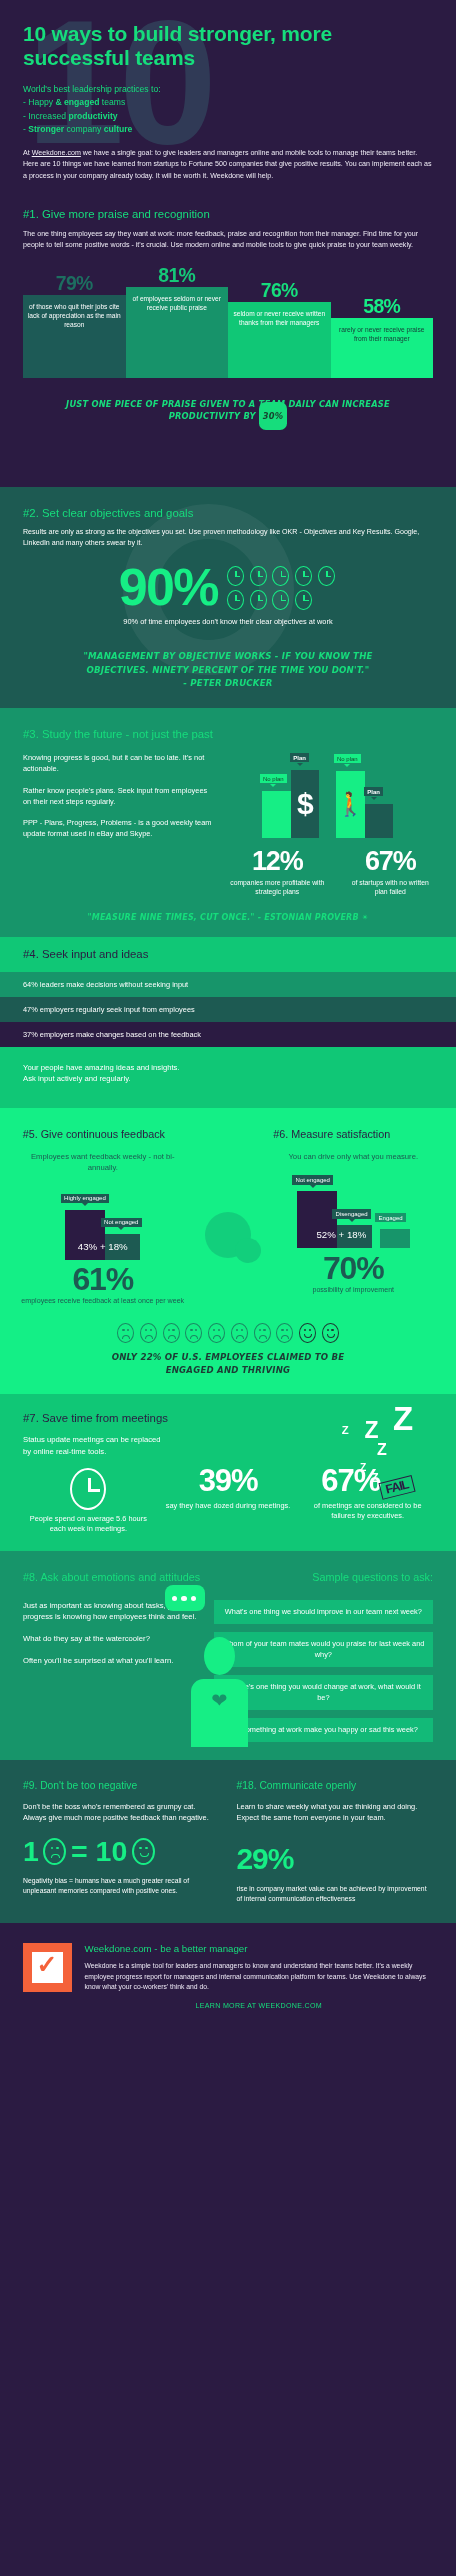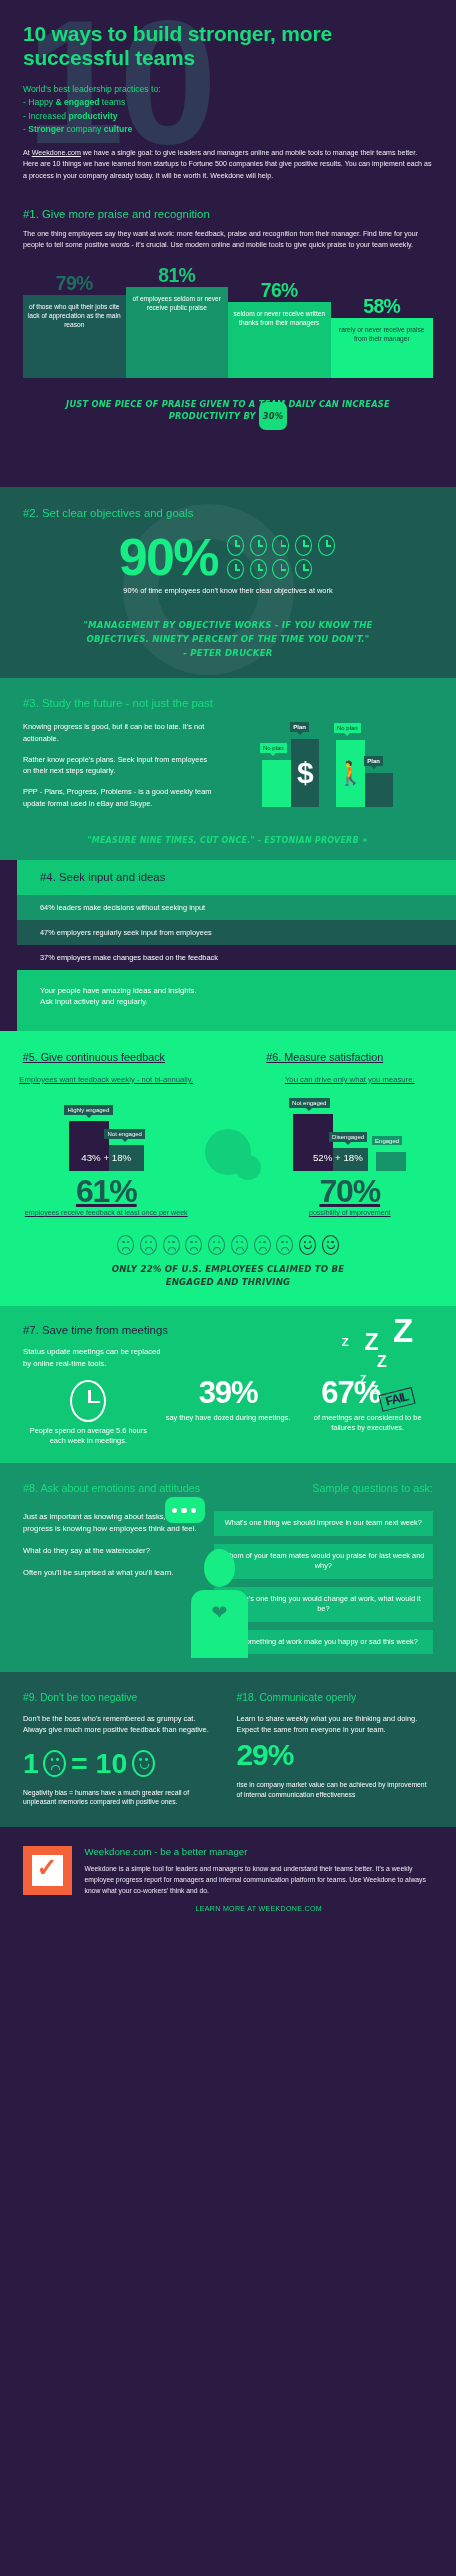--- a/index.html
+++ b/index.html
@@ -6,21 +6,21 @@
   html,body { background:#2b1b42; }
   body {
     width:456px; margin:0 auto;
     font-family:"Liberation Sans", sans-serif;
     color:#ffffff;
     -webkit-font-smoothing:antialiased;
   }
   .page { width:456px; position:relative; overflow:hidden; }
 
   
-  .sec { position:relative; overflow:hidden;padding-left:17px; }
+  .sec { position:relative; overflow:hidden; }
   .hl { font-weight:bold; }
   .handw { font-family:"DejaVu Sans", sans-serif; font-style:italic; font-weight:bold; letter-spacing:0.2px; }
 
   
   .hero { background:#2b1b42; padding:21.7px 23px 15px; position:relative; }
   .hero .bg10 {
     position:absolute; left:26px; top:-5.7px;
     font-size:177px; line-height:1; font-weight:bold;
     color:#31405a; opacity:.85; letter-spacing:-5.7px; z-index:0;
     font-family:"Liberation Sans", sans-serif;
@@ -84,21 +84,21 @@
   
   .s4 { position:relative; }
   .s4 h2 { background:#10c776; color:#2b1b42; font-size:11.4px; padding:11.4px 23px; font-weight:normal; }
   .s4 .r1 { background:#17956a; padding:8px 23px; font-size:7.4px; }
   .s4 .r2 { background:#1d5a52; padding:8px 23px; font-size:7.4px; }
   .s4 .r3 { background:#2b1b42; padding:8px 23px; font-size:7.4px; }
   .s4 .r4 { background:#10c776; padding:15px 23px 23px; font-size:7.7px; line-height:1.5; }
 
   
   .s56 { background:#14ef86; color:#2b1b42; padding:20.5px 17px 17px; }
-  .s56 .cols { display:flex; gap:1px;text-decoration:underline; }
+  .s56 .cols { display:flex; gap:8px; }
   .s56 .col { flex:1; text-align:center; }
   .s56 h2 { font-size:10.8px; font-weight:normal; text-align:left; padding-left:5.7px; }
   .s56 .sub { margin-top:10.3px; font-size:7.7px; line-height:1.45; color:#1d5a52; }
   .minibars { position:relative; height:74px; margin-top:12.5px; display:flex; align-items:flex-end; justify-content:center; }
   .mb { position:relative; }
   .mbig { width:40px; background:#2b1b42; }
   .mmid { width:35px; background:#1d5a52; }
   .msml { width:30px; background:#17956a; }
   .plusv { position:absolute; bottom:8px; left:0; width:100%; text-align:center; color:#fff; font-size:9.7px; }
   .bignum { font-size:32px; font-weight:bold; color:#1d5a52; letter-spacing:-1.1px; line-height:1; margin-top:3.4px; }
@@ -151,21 +151,21 @@
   .s910 .col { flex:1; }
   .s910 h2 { color:#16dd7c; font-size:10.3px; font-weight:normal; }
   .s910 p { margin-top:10.3px; font-size:7.4px; line-height:1.5; }
   .eq { display:flex; align-items:center; gap:4.6px; margin-top:11.4px; font-size:28.5px; font-weight:bold; color:#16ee85; }
   .eq .f { width:23px; height:27px; border:2.3px solid #16ee85; border-radius:50%; position:relative; display:inline-block; }
   .eq .f i{ position:absolute; top:6.8px; width:2.9px;height:2.9px;border-radius:50%;background:#16ee85;}
   .eq .f i.l{left:5.1px;} .eq .f i.r{right:5.1px;}
   .eq .f u{ position:absolute; left:5.7px; bottom:5.7px; width:9px;height:4.6px;border:1.7px solid #16ee85;border-top:0;border-radius:0 0 9px 9px;}
   .eq .f.sad u{ bottom:4.6px; border:1.7px solid #16ee85; border-bottom:0; border-radius:9px 9px 0 0;}
   .note { font-size:6.8px; line-height:1.45; margin-top:8px; }
-  .big29 { font-size:30px; font-weight:bold; color:#16ee85; letter-spacing:-1.1px; margin-top:3px; }
+  .big29 { font-size:30px; font-weight:bold; color:#16ee85; letter-spacing:-1.1px; margin-top:19px; }
 
   
   .foot { background:#2b1b42; padding:19.4px 23px 23px; display:flex; gap:12.5px; align-items:flex-start; }
   .foot .logo { width:49px; height:49px; background:#f4623a; display:flex; align-items:center; justify-content:center; flex:0 0 49px; }
   .foot .logo .chk { width:31px; height:31px; background:#fff; position:relative; }
   .foot .logo .chk:after { content:"✓"; position:absolute; left:4.6px; top:-2.3px; font-size:25px; color:#f4623a; font-weight:bold; }
   .foot h3 { color:#16dd7c; font-size:9.7px; font-weight:normal; }
   .foot p { margin-top:6.8px; font-size:6.8px; line-height:1.6; color:#efeaf6; }
   .foot .cta { margin-top:9px; color:#16dd7c; font-size:7.1px; letter-spacing:0.3px;text-align:center; }
 </style>
@@ -211,20 +211,21 @@
     </div>
     <div class="quote1 handw">
       <div>JUST ONE PIECE OF PRAISE GIVEN TO A TEAM DAILY CAN INCREASE</div>
       <div><span>PRODUCTIVITY BY</span> <span class="pill">30%</span></div>
     </div>
   </section>
 
   <section class="sec s2">
     <div class="ring"></div>
     <h2>#2. Set clear objectives and goals</h2>
+    <p class="body">Results are only as strong as the objectives you set. Use proven methodology like OKR - Objectives and Key Results.  Google, LinkedIn and many others swear by it.</p>
     <div class="big90">
       <div class="n">90%</div>
       <div class="clocks">
         <div class="clk"></div>
         <div class="clk"></div>
         <div class="clk"></div>
         <div class="clk"></div>
         <div class="clk"></div>
         <div class="clk"></div>
         <div class="clk"></div>
@@ -261,20 +262,30 @@
             </div>
           </div>
           <div class="cgroup">
             <div class="cbar lite" style="height:67px;display:flex;align-items:center;justify-content:center">
               <div class="tag" style="top:-17px;left:-2.9px">No plan</div>
               <span style="font-size:23px;color:#fff">🚶</span>
             </div>
             <div class="cbar dark" style="height:34px">
               <div class="tag d" style="top:-17px;left:-1.1px">Plan</div>
             </div>
+          </div>
+        </div>
+        <div class="stat2">
+          <div>
+            <div class="n">12%</div>
+            <div class="c">companies more profitable with strategic plans</div>
+          </div>
+          <div>
+            <div class="n">67%</div>
+            <div class="c">of startups with no written plan failed</div>
           </div>
         </div>
       </div>
     </div>
     <div class="quote3 handw">
       <span>"MEASURE NINE TIMES, CUT ONCE." - ESTONIAN PROVERB</span> <span>✴</span>
     </div>
   </section>
 
   <section class="sec s4">

